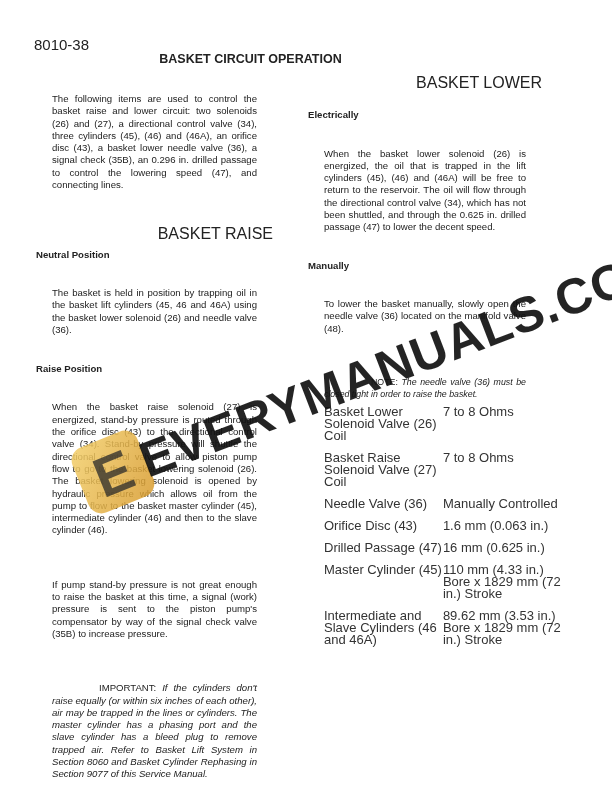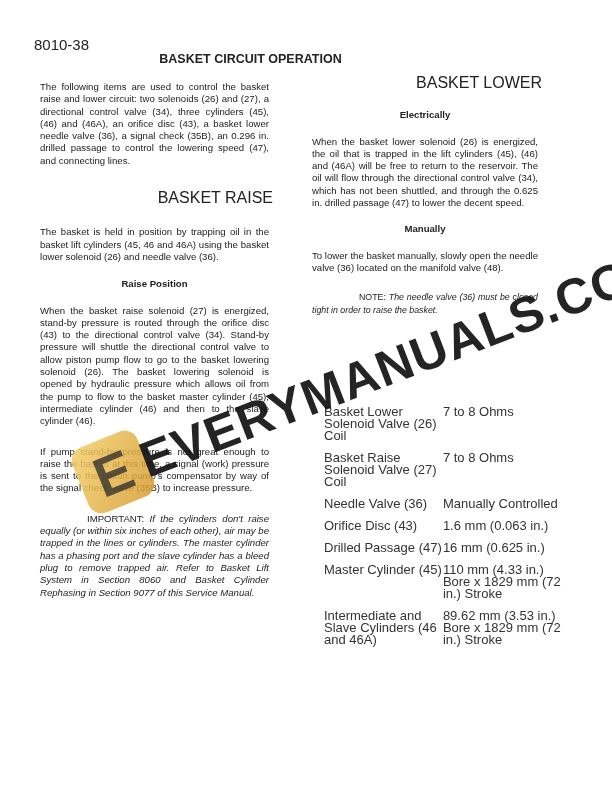--- a/index.html
+++ b/index.html
@@ -4,42 +4,43 @@
 <style>
   html, body { margin: 0; padding: 0; background: #ffffff; }
   body { width: 612px; height: 793px; position: relative; overflow: hidden;
          font-family: "Liberation Sans", sans-serif; color: #222; }
   .page-num { position: absolute; left: 34px; top: 36px; font-size: 15px; color: #222; }
   .main-title { position: absolute; left: 0; width: 501px; top: 52px; text-align: center;
                 font-size: 12.5px; font-weight: bold; }
   .col { position: absolute; font-size: 9.6px; line-height: 12.3px; }
   .col-left { left: 36px; top: 77px; width: 237px; }
   .col-right { left: 308px; top: 77px; width: 234px; }
-  p { margin: 4px; text-align: justify; }
+  p { margin: 16px; text-align: justify; }
   .h2 { font-size: 16px; font-weight: normal; text-align: right; margin: 0; }
-  .h3 { font-size: 9.6px; font-weight: bold; text-align: center; margin: 0; }
+  .h3 { font-size: 9.6px; font-weight: bold; margin: 0; }
   .note-label { font-weight: normal; font-style: normal; padding-left: 47px; }
   .italic { font-style: italic; }
   .spec-table { position: absolute; left: 324px; top: 406px; width: 240px;
                 font-size: 13px; line-height: 12px; color: #333; border-collapse: collapse; }
   .spec-table td { vertical-align: top; padding: 0 0 10px 0; }
   .spec-table td.k { width: 108px; }
   .watermark { position: absolute; left: 0; top: 0; width: 612px; height: 793px; pointer-events: none; }
 </style>
 </head>
 <body>
 
 <div class="page-num">8010-38</div>
 <div class="main-title">BASKET CIRCUIT OPERATION</div>
 
 <div class="col col-left">
   <p>The following items are used to control the basket raise and lower circuit: two solenoids (26) and (27), a directional control valve (34), three cylinders (45), (46) and (46A), an orifice disc (43), a basket lower needle valve (36), a signal check (35B), an 0.296 in. drilled passage to control the lowering speed (47), and connecting lines.</p>
   <div style="height:21px"></div>
   <div class="h2">BASKET RAISE</div>
   <div style="height:8px"></div>
+  <div class="h3">Neutral Position</div>
   <div style="height:10px"></div>
   <p>The basket is held in position by trapping oil in the basket lift cylinders (45, 46 and 46A) using the basket lower solenoid (26) and needle valve (36).</p>
   <div style="height:11px"></div>
   <div class="h3">Raise Position</div>
   <div style="height:10px"></div>
   <p>When the basket raise solenoid (27) is energized, stand-by pressure is routed through the orifice disc (43) to the directional control valve (34). Stand-by pressure will shuttle the directional control valve to allow piston pump flow to go to the basket lowering solenoid (26). The basket lowering solenoid is opened by hydraulic pressure which allows oil from the pump to flow to the basket master cylinder (45), intermediate cylinder (46) and then to the slave cylinder (46).</p>
   <div style="height:10px"></div>
   <p>If pump stand-by pressure is not great enough to raise the basket at this time, a signal (work) pressure is sent to the piston pump's compensator by way of the signal check valve (35B) to increase pressure.</p>
   <div style="height:10px"></div>
   <p>

